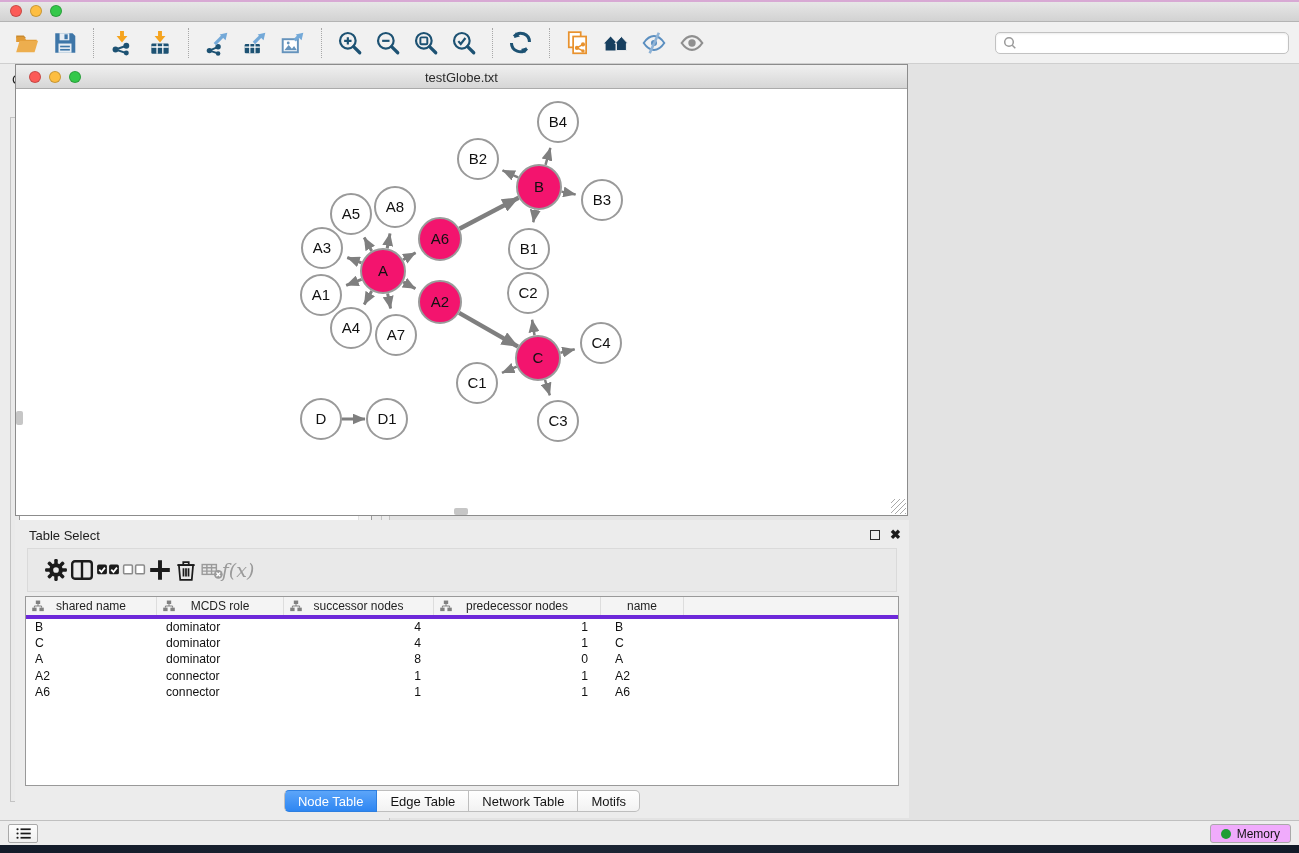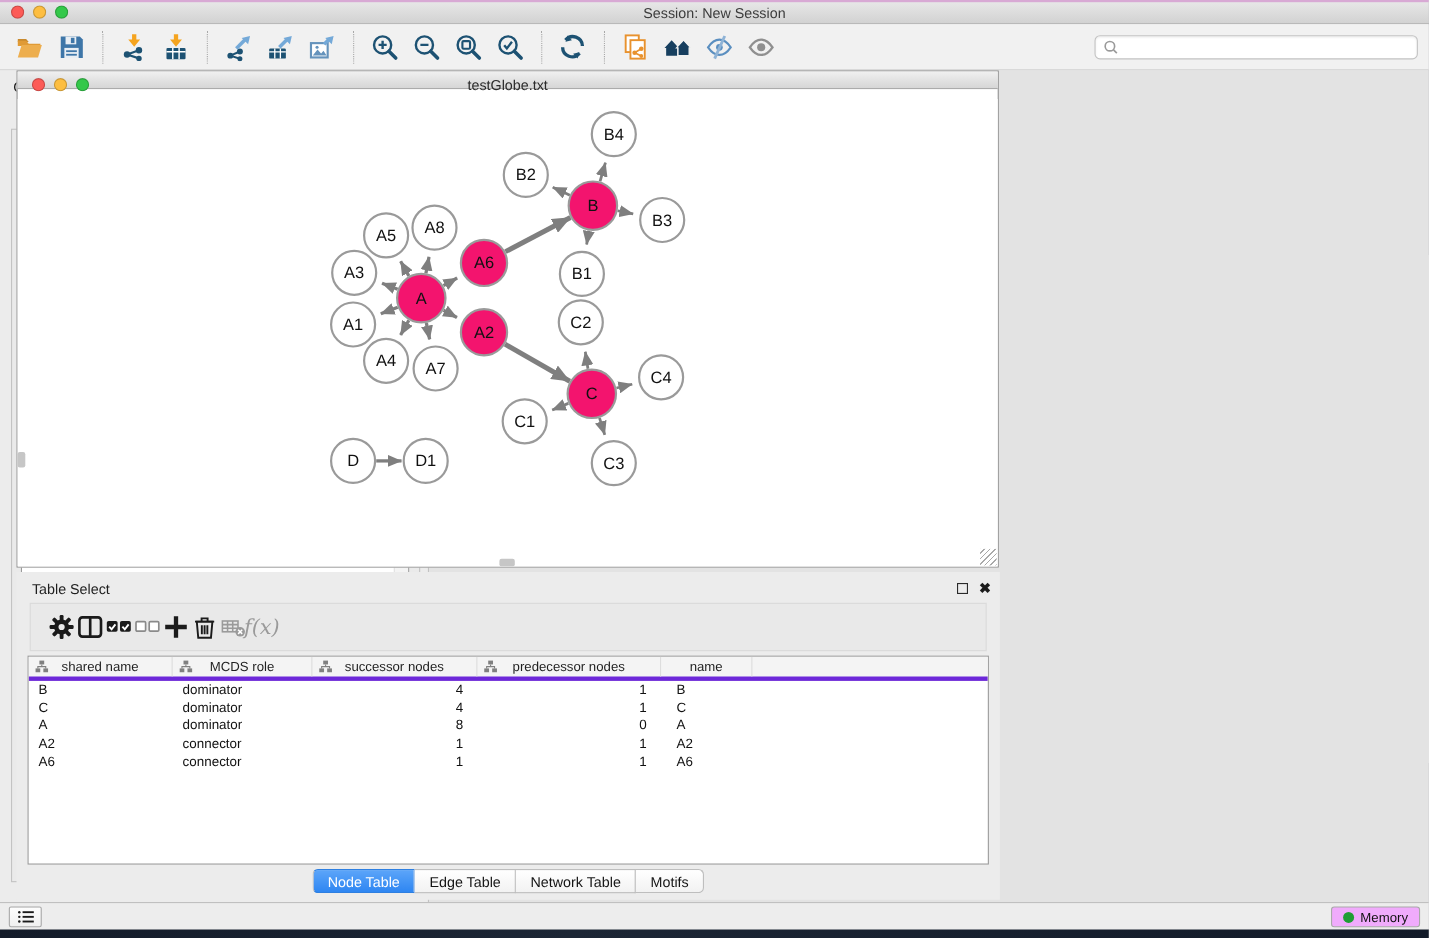--- a/index.html
+++ b/index.html
@@ -58,21 +58,21 @@
   fieldset.resultbox{position:absolute;left:8px;right:9px;top:337px;bottom:4px;margin:0;padding:0;
     border:1px solid #9A9A9A;background:#fff;}
   fieldset.resultbox legend{font-size:12.5px;color:#111;margin-left:2px;padding:0 3px 0 1px;background:transparent;}
   .result-list{position:absolute;left:1px;right:1px;top:0;bottom:1px;background:#fff;overflow:hidden;}
   .result-item{font-size:13px;color:#111;height:16.5px;line-height:16.5px;padding-left:4px;}
   .scroll-track{position:absolute;top:0;bottom:0;right:0;width:13px;background:#F4F4F4;border-left:1px solid #E2E2E2;}
 
   
   .net-window{position:absolute;left:15px;top:0;width:893px;height:452px;background:#fff;
     border:1px solid #8C8C8C;}
-  .net-title{position:relative;height:16px;background:linear-gradient(#F0F0F0,#D6D6D6);
+  .net-title{position:relative;height:24px;background:linear-gradient(#F0F0F0,#D6D6D6);
     border-bottom:1px solid #ABABAB;}
   .net-title .lights{top:6px;left:13px;}
   .net-title .wtitle{position:absolute;left:0;right:0;top:5px;text-align:center;font-size:13px;color:#2b2b2b;}
   .net-canvas{position:absolute;left:0;top:25px;right:0;bottom:0;background:#fff;overflow:hidden;}
   .vthumb{position:absolute;left:0;top:346px;width:7px;height:14px;background:#C6C6C6;border-radius:2px;}
   .hthumb{position:absolute;left:438px;bottom:0;width:14px;height:7px;background:#C6C6C6;border-radius:2px;}
   .grip{position:absolute;right:1px;bottom:1px;width:15px;height:15px;
     background:repeating-linear-gradient(135deg,transparent,transparent 2.5px,#A9A9A9 2.5px,#A9A9A9 3.5px);}
 
   
@@ -113,21 +113,20 @@
 
 <div class="app">
 
   <div class="titlebar">
     <div class="purple-edge"></div>
     <div class="lights">
       <div class="light red"></div>
       <div class="light yellow"></div>
       <div class="light green"></div>
     </div>
-    <div class="title">Session: New Session</div>
   </div>
 
   <div class="toolbar">
     <div class="tgroups" id="toolbar-groups">
         <div class="tbtn">
           <svg viewBox="0 0 24 24" width="26" height="26">
             <path fill="#C98A2E" d="M2 5h7l2.2 2.5H2z"></path>
             <path fill="#E09A35" d="M2 6.5h7l2.2 2.5H21v2H2z"></path>
             <path fill="#EDAE4E" d="M2 20.5L5.2 10h17L19 20.5z"></path>
           </svg>

